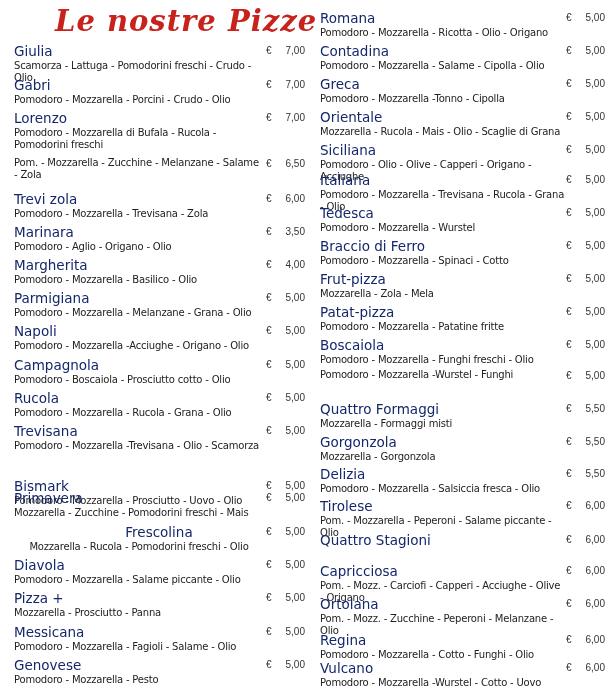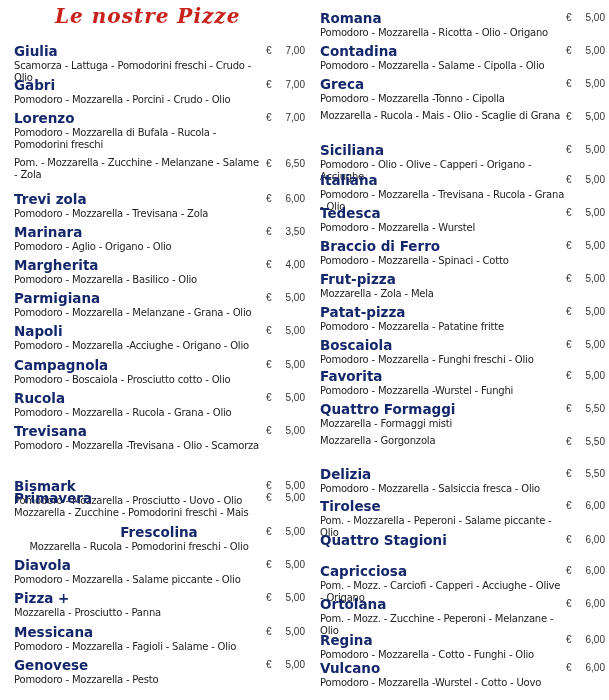--- a/index.html
+++ b/index.html
@@ -3,28 +3,28 @@
   <meta charset="utf-8">
   <style>
     html, body { margin:0; padding:0; }
     body {
       width:609px; height:700px; background:#ffffff; overflow:hidden;
       font-family:"DejaVu Sans", sans-serif; position:relative;
     }
     .title {
       position:absolute; left:55px; top:4px;
       font-family:"DejaVu Serif", serif; font-style:italic; font-weight:bold;
-      font-size:20px; color:#c8221c; letter-spacing:1px; white-space:nowrap;
+      font-size:29px; color:#c8221c; letter-spacing:1px; white-space:nowrap;
     }
     .col { position:absolute; top:0; }
     .col.left { left:14px; width:290px; }
     .col.right { left:320px; width:285px; }
     .item { position:absolute; left:0; width:100%; }
     .name {
-      font-family:"DejaVu Sans", sans-serif; font-weight:bold; font-size:13.5px;
+      font-family:"DejaVu Sans", sans-serif; font-weight:normal; font-size:13.5px;
       color:#14276b; line-height:16px; white-space:nowrap;
     }
     .ingr {
       font-family:"DejaVu Sans", sans-serif; font-size:10px; color:#222;
       line-height:12px; margin-top:1px; width:250px;
       letter-spacing:-0.2px;
     }
     .col.right .ingr { width:245px; }
     .price {
       position:absolute; top:2px; right:0; font-size:10px; color:#333;
@@ -144,20 +144,21 @@
       <div class="name">Contadina</div>
       <div class="price"><span class="cur">€</span><span>5,00</span></div>
       <div class="ingr">Pomodoro - Mozzarella - Salame - Cipolla - Olio</div>
     </div>
     <div class="item" style="top: 76px;">
       <div class="name">Greca</div>
       <div class="price"><span class="cur">€</span><span>5,00</span></div>
       <div class="ingr">Pomodoro - Mozzarella -Tonno - Cipolla</div>
     </div>
     <div class="item" style="top: 109px;">
+      <div class="name">Orientale</div>
       <div class="price"><span class="cur">€</span><span>5,00</span></div>
       <div class="ingr">Mozzarella - Rucola - Mais - Olio - Scaglie di Grana</div>
     </div>
     <div class="item" style="top: 142px;">
       <div class="name">Siciliana</div>
       <div class="price"><span class="cur">€</span><span>5,00</span></div>
       <div class="ingr">Pomodoro - Olio - Olive - Capperi - Origano - Acciughe</div>
     </div>
     <div class="item" style="top: 172px;">
       <div class="name">Italiana</div>
@@ -183,30 +184,30 @@
       <div class="name">Patat-pizza</div>
       <div class="price"><span class="cur">€</span><span>5,00</span></div>
       <div class="ingr">Pomodoro - Mozzarella - Patatine fritte</div>
     </div>
     <div class="item" style="top: 337px;">
       <div class="name">Boscaiola</div>
       <div class="price"><span class="cur">€</span><span>5,00</span></div>
       <div class="ingr">Pomodoro - Mozzarella - Funghi freschi - Olio</div>
     </div>
     <div class="item" style="top: 368px;">
-      <div class="name">Favorita</div>
       <div class="price"><span class="cur">€</span><span>5,00</span></div>
       <div class="ingr">Pomodoro - Mozzarella -Wurstel - Funghi</div>
     </div>
     <div class="item" style="top: 401px;">
       <div class="name">Quattro Formaggi</div>
       <div class="price"><span class="cur">€</span><span>5,50</span></div>
       <div class="ingr">Mozzarella - Formaggi misti</div>
     </div>
     <div class="item" style="top: 434px;">
+      <div class="name">Gorgonzola</div>
       <div class="price"><span class="cur">€</span><span>5,50</span></div>
       <div class="ingr">Mozzarella - Gorgonzola</div>
     </div>
     <div class="item" style="top: 466px;">
       <div class="name">Delizia</div>
       <div class="price"><span class="cur">€</span><span>5,50</span></div>
       <div class="ingr">Pomodoro - Mozzarella - Salsiccia fresca - Olio</div>
     </div>
     <div class="item" style="top: 498px;">
       <div class="name">Tirolese</div>

